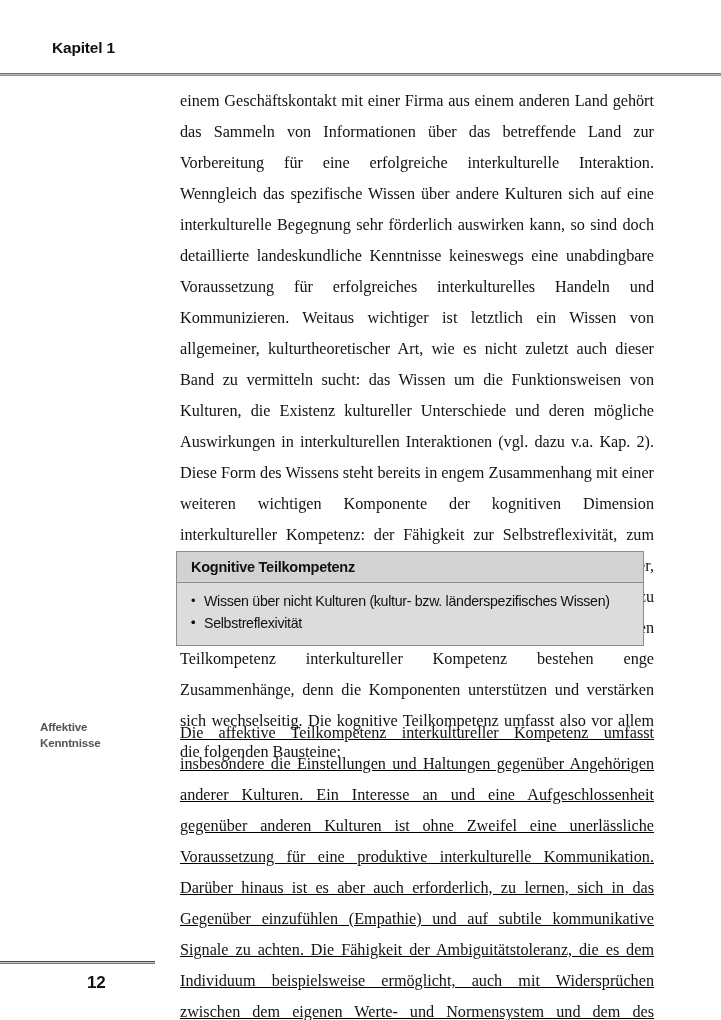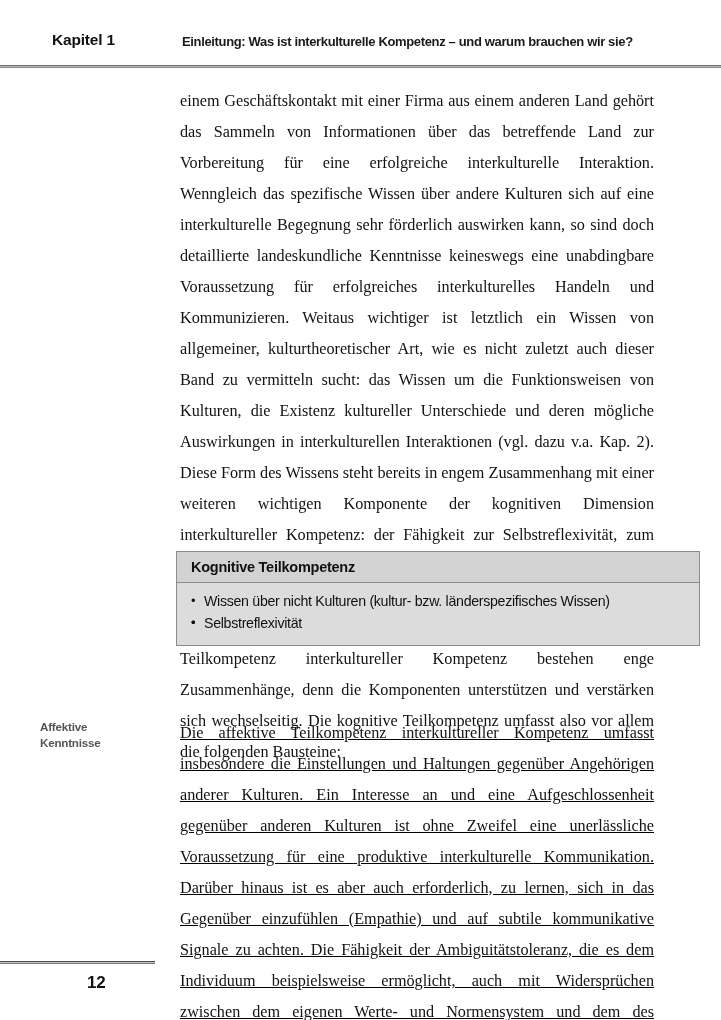--- a/index.html
+++ b/index.html
@@ -14,21 +14,21 @@
     position: relative;
     overflow: hidden;
     font-family: "Liberation Serif", serif;
     color: #000000;
   }
 
   
   .page-header {
     position: absolute;
     left: 0;
-    top: 0;
+    top: 8px;
     width: 721px;
     height: 66px;
   }
   .header-chapter {
     position: absolute;
     left: 52px;
     top: 31px;
     font-family: "Liberation Sans", sans-serif;
     font-weight: bold;
     font-size: 15.5px;
@@ -75,21 +75,21 @@
     text-justify: inter-word;
     hyphens: manual;
     color: #121212;
   }
 
   
   .info-box {
     position: absolute;
     left: 176px;
     top: 551px;
-    width: 524px;
+    width: 468px;
     border: 1px solid #8c8c8c;
     background: #dcdcdc;
     box-sizing: border-box;
   }
   .info-box-header {
     background: #d2d2d2;
     border-bottom: 1px solid #8c8c8c;
     padding: 7px 12px 7px 14px;
     font-family: "Liberation Sans", sans-serif;
     font-weight: bold;
@@ -168,21 +168,20 @@
     letter-spacing: -0.3px;
     color: #111111;
     margin-left: 36px;
   }
 </style>
 </head>
 <body>
 
 <div class="page-header">
   <div class="header-chapter">Kapitel 1</div>
-  <div class="header-title">Einleitung: Was ist interkulturelle Kompetenz – und warum brauchen wir sie?</div>
   <div class="header-rule"></div>
 </div>
 
 <div class="text-column">
   <p class="body-par">einem Geschäftskontakt mit einer Firma aus einem anderen Land gehört das Sammeln von Informationen über das betreffende Land zur Vorbereitung für eine erfolgreiche interkulturelle Interaktion. Wenngleich das spezifische Wissen über andere Kulturen sich auf eine interkulturelle Begegnung sehr förderlich auswirken kann, so sind doch detaillierte landeskundliche Kenntnisse keineswegs eine unabdingbare Voraussetzung für erfolgreiches interkulturelles Handeln und Kommunizieren. Weitaus wichtiger ist letztlich ein Wissen von allgemeiner, kulturtheoretischer Art, wie es nicht zuletzt auch dieser Band zu vermitteln sucht: das Wissen um die Funktionsweisen von Kulturen, die Existenz kultureller Unterschiede und deren mögliche Auswirkungen in interkulturellen Interaktionen (vgl. dazu v.a. Kap. 2). Diese Form des Wissens steht bereits in engem Zusammenhang mit einer weiteren wichtigen Komponente der kognitiven Dimension interkultureller Kompetenz: der Fähigkeit zur Selbstreflexivität, zum Nachdenken über die eigenen Wirklichkeitsbilder, Selbstbilder, Einstellungen, Verhaltensweisen und Kommunikationsmuster (vgl. dazu v.a. Kap. 3). Zwischen den drei Komponenten der kognitiven Teilkompetenz interkultureller Kompetenz bestehen enge Zusammenhänge, denn die Komponenten unterstützen und verstärken sich wechselseitig. Die kognitive Teilkompetenz umfasst also vor allem die folgenden Bausteine:</p>
 </div>
 
 <div class="info-box">
   <div class="info-box-header">Kognitive Teilkompetenz</div>
   <div class="info-box-body">

